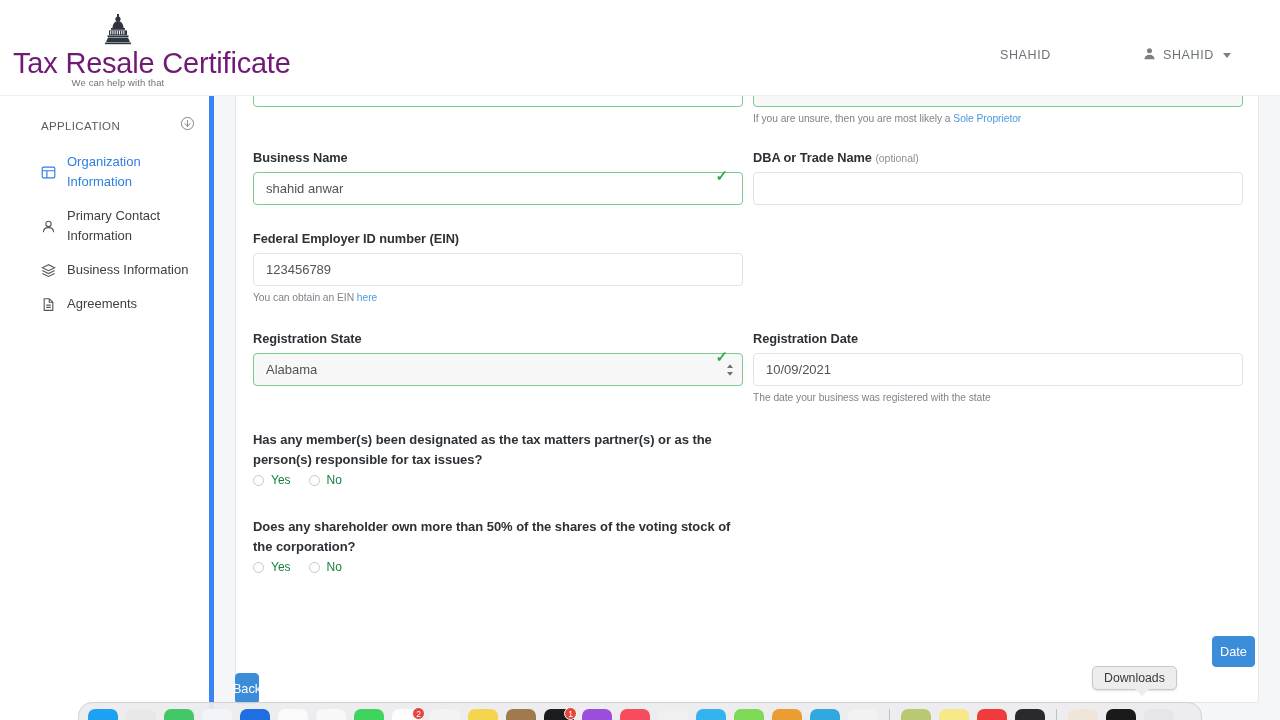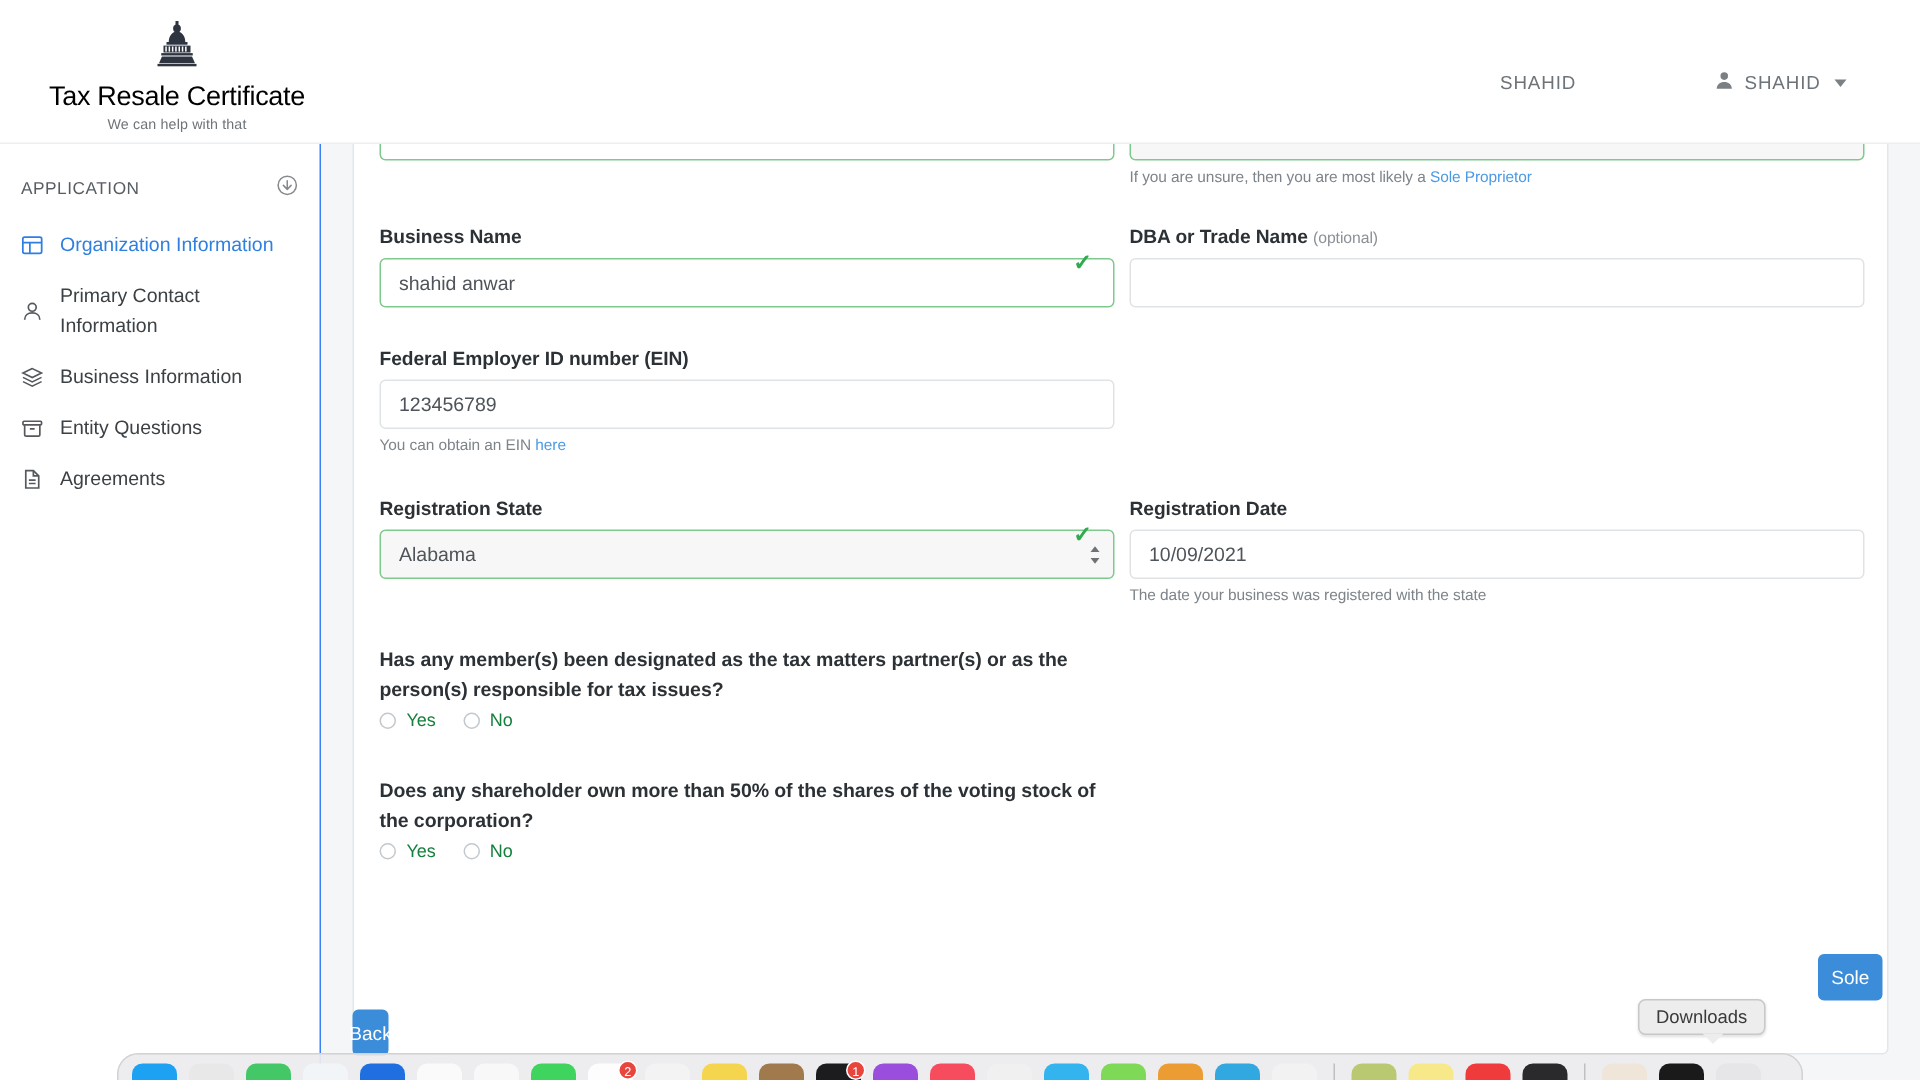--- a/index.html
+++ b/index.html
@@ -18,21 +18,21 @@
     background: #ffffff;
     border-bottom: 1px solid #eceef0;
     z-index: 20;
   }
   .brand {
     position: absolute; left: 13px; top: 14px;
     width: 210px; text-align: center;
   }
   .brand-icon { display: block; margin: 0 auto 1px auto; }
   .brand-title {
-    font-size: 18px; color: #000000; letter-spacing: -0.2px;
+    font-size: 29px; color: #701a75; letter-spacing: -0.2px;
     line-height: 24px; white-space: nowrap;
   }
   .brand-sub {
     font-size: 9.5px; color: #6f7479; letter-spacing: .1px; margin-top: 2px;
   }
   .hdr-contact {
     position: absolute; left: 1000px; top: 48px;
     font-size: 12.5px; letter-spacing: .6px; color: #6d7479;
   }
   .hdr-user {
@@ -44,22 +44,23 @@
     display: inline-block; width: 0; height: 0;
     border-left: 4px solid transparent; border-right: 4px solid transparent;
     border-top: 5px solid #7b8085; margin-left: 2px;
   }
 
   
   .sidebar {
     position: absolute; left: 0; top: 96px;
     width: 214px; height: 624px;
     background: #ffffff;
-    border-right: 1px solid #3b82f6;
+    border-right: 5px solid #3b82f6;
     z-index: 10;
+    padding-left: 27px;
   }
   .side-head {
     position: relative;
     margin: 20px 14px 10px 14px;
     display: flex; align-items: center; justify-content: space-between;
   }
   .side-head-label {
     font-size: 11.5px; letter-spacing: .35px; color: #575d63;
   }
   .side-item {
@@ -272,30 +273,20 @@
     <span class="s-ico">
       <svg width="15" height="15" viewBox="0 0 16 16" fill="none" stroke="#55595d" stroke-width="1.15">
         <path d="M8 1.8 1.4 5 8 8.2 14.6 5z"></path>
         <path d="M1.4 8.1 8 11.3l6.6-3.2"></path>
         <path d="M1.4 11.1 8 14.3l6.6-3.2"></path>
       </svg>
     </span>
     <span>Business Information</span>
   </div>
 
-  <div class="side-item">
-    <span class="s-ico">
-      <svg width="15" height="15" viewBox="0 0 16 16" fill="none" stroke="#55595d" stroke-width="1.2">
-        <rect x="1.4" y="3" width="13.2" height="2.6" rx=".7"></rect>
-        <path d="M2.6 5.8v6.6c0 .7.5 1.2 1.2 1.2h8.4c.7 0 1.2-.5 1.2-1.2V5.8"></path>
-        <path d="M6.3 8.4h3.4"></path>
-      </svg>
-    </span>
-    <span>Entity Questions</span>
-  </div>
 
   <div class="side-item">
     <span class="s-ico">
       <svg width="15" height="15" viewBox="0 0 16 16" fill="none" stroke="#55595d" stroke-width="1.2">
         <path d="M3.4 1.8h5.4l3.8 3.8v8.6H3.4z"></path>
         <path d="M8.8 1.8v3.8h3.8"></path>
         <path d="M5.6 8.6h4.8M5.6 11h4.8"></path>
       </svg>
     </span>
     <span>Agreements</span>
@@ -392,21 +383,21 @@
             <span class="radio-lbl">No</span>
           </label>
         </div>
       </div>
 
     </div>
   </div>
 </div>
 
 <div class="btn" id="back-btn">Back</div>
-<div class="btn" id="next-btn">Sole</div>
+<div class="btn" id="next-btn">Date</div>
 
 <div class="tooltip">Downloads</div>
 
 <div class="dock-edge-l"></div>
 <div class="dock" id="dock">
     <div class="dock-ico" style="background: rgb(29, 161, 242);"></div>
     <div class="dock-ico" style="background: rgb(232, 232, 232);"></div>
     <div class="dock-ico" style="background: rgb(68, 199, 103);"></div>
     <div class="dock-ico" style="background: rgb(242, 245, 247);"></div>
     <div class="dock-ico" style="background: rgb(31, 111, 224);"></div>

